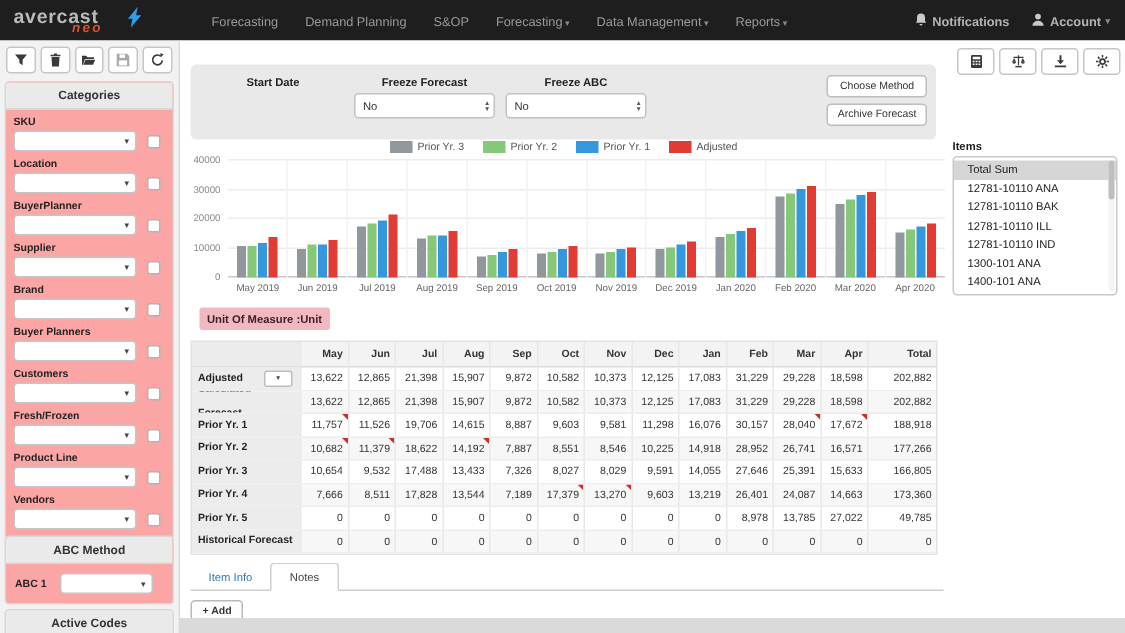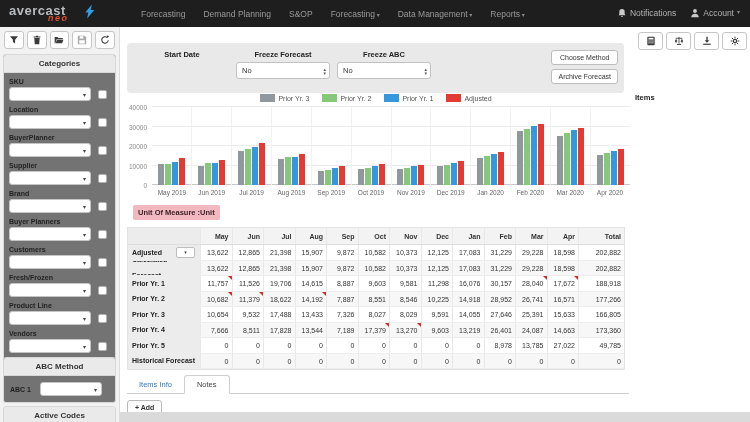--- a/index.html
+++ b/index.html
@@ -14,30 +14,30 @@
             display:flex; align-items:center;gap:32px; }
   .logo { position:relative; margin-left:9px; width:88px; height:27px; flex:none; }
   .logo-main { position:absolute; left:0; top:3px; font-size:13px; font-weight:bold; color:#b9bcbe; letter-spacing:.5px; }
   .logo-sub  { position:absolute; left:39px; top:13px; font-size:9px; font-style:italic; font-weight:bold; color:#e1502a; letter-spacing:1.5px; }
   .logo-bolt { position:absolute; right:0; top:4px; width:15px; height:15px; }
   .logo-bolt svg { width:15px; height:15px; }
   #nav-menu { display:flex; align-items:flex-end; margin-left:12px; }
   .nav-item { margin-right:18px; font-size:8.5px; color:#9a9a9a; cursor:pointer; white-space:nowrap; }
   .nav-item .caret { font-size:6px; color:#8a8a8a; }
   #nav-right { margin-left:auto; margin-right:10px; display:flex; align-items:center; }
-  .nav-right-item { display:flex; gap:3px; margin-left:14px; font-size:8.5px; color:#b3b3b3; cursor:pointer; }
+  .nav-right-item { display:flex; align-items:center; gap:3px; margin-left:14px; font-size:8.5px; color:#b3b3b3; cursor:pointer;font-weight:bold; }
   .nav-right-item svg { width:10px; height:10px; }
 
   
   #sidebar { position:absolute; left:0; top:27px; width:120px; height:395px; background:#f2f2f2; border-right:1px solid #dcdcdc; }
   #sidebar-toolbar { position:absolute; left:4px; top:4px; right:4px; display:flex; gap:3px; }
   .sbtn { flex:1; height:18px; background:#fff; border:1px solid #c6c6c6; border-radius:3px; padding:0;
           display:flex; align-items:center; justify-content:center; cursor:pointer; }
   .sbtn svg, .rbtn svg { width:10px; height:10px; }
-  .side-panel { position:absolute; left:3px; right:3px; background:#737373; border:1px solid #d8d8d8; border-radius:3px; overflow:hidden; }
+  .side-panel { position:absolute; left:3px; right:3px; background:#fca5a5; border:1px solid #d8d8d8; border-radius:3px; overflow:hidden; }
   #cat-panel { top:27px; }
   .panel-head { height:18px; line-height:18px; text-align:center; font-size:8px; font-weight:bold; color:#333;
                 background:#eaeaea; border-bottom:1px solid #d8d8d8; }
   #category-fields { padding:5px 5px 1px 5px; }
   .cat-field { margin-bottom:5px; }
   .cat-label { font-size:7px; font-weight:bold; color:#222; margin-bottom:2px; }
   .cat-row { display:flex; align-items:center; }
   .sel { width:82px; height:14px; background:#fff; border:1px solid #c5c5c5; border-radius:3px;
          display:flex; align-items:center; justify-content:flex-end; padding:0 4px; cursor:pointer; }
   .sel-caret { font-size:6px; color:#444; }
@@ -615,21 +615,21 @@
         <div class="tcell">0</div>
         <div class="tcell">0</div>
         <div class="tcell">0</div>
         <div class="tcell">0</div>
         <div class="tcell">0</div>
         <div class="tcell">0</div>
       </div>
     </div>
 
   <div id="tabs">
-    <span class="tab inactive">Items Info</span>
+    <span class="tab inactive">Item Info</span>
     <span class="tab active">Notes</span>
   </div>
   <button id="add-btn">+ Add</button>
 </div>
 
 <div id="rightpanel">
   <div id="right-toolbar">
       <button class="rbtn">
         <span style="display: flex;">
           <svg viewBox="0 0 12 12">
@@ -668,15 +668,28 @@
       <button class="rbtn">
         <span style="display: flex;">
           <svg viewBox="0 0 12 12" fill="none" stroke="#3a3a3a">
             <circle cx="6" cy="6" r="2" stroke-width="1.4"></circle>
             <path stroke-width="1.2" d="M6 .8v2M6 9.2v2M.8 6h2M9.2 6h2M2.3 2.3l1.4 1.4M8.3 8.3l1.4 1.4M9.7 2.3L8.3 3.7M3.7 8.3l-1.4 1.4"></path>
           </svg>
         </span>
       </button>
     </div>
   <div id="items-label">Items</div>
+  <div id="items-list">
+    <div class="item-row selected">Total Sum</div>
+      <div class="item-row">12781-10110 ANA</div>
+      <div class="item-row">12781-10110 BAK</div>
+      <div class="item-row">12781-10110 ILL</div>
+      <div class="item-row">12781-10110 IND</div>
+      <div class="item-row">1300-101 ANA</div>
+      <div class="item-row">1400-101 ANA</div>
+      <div class="item-row">1400-101 BAK</div>
+      <span class="scroll-track">
+        <span class="scroll-thumb"></span>
+      </span>
+  </div>
 </div>
 
 <div id="bottom-strip"></div>
 
 </body></html>

